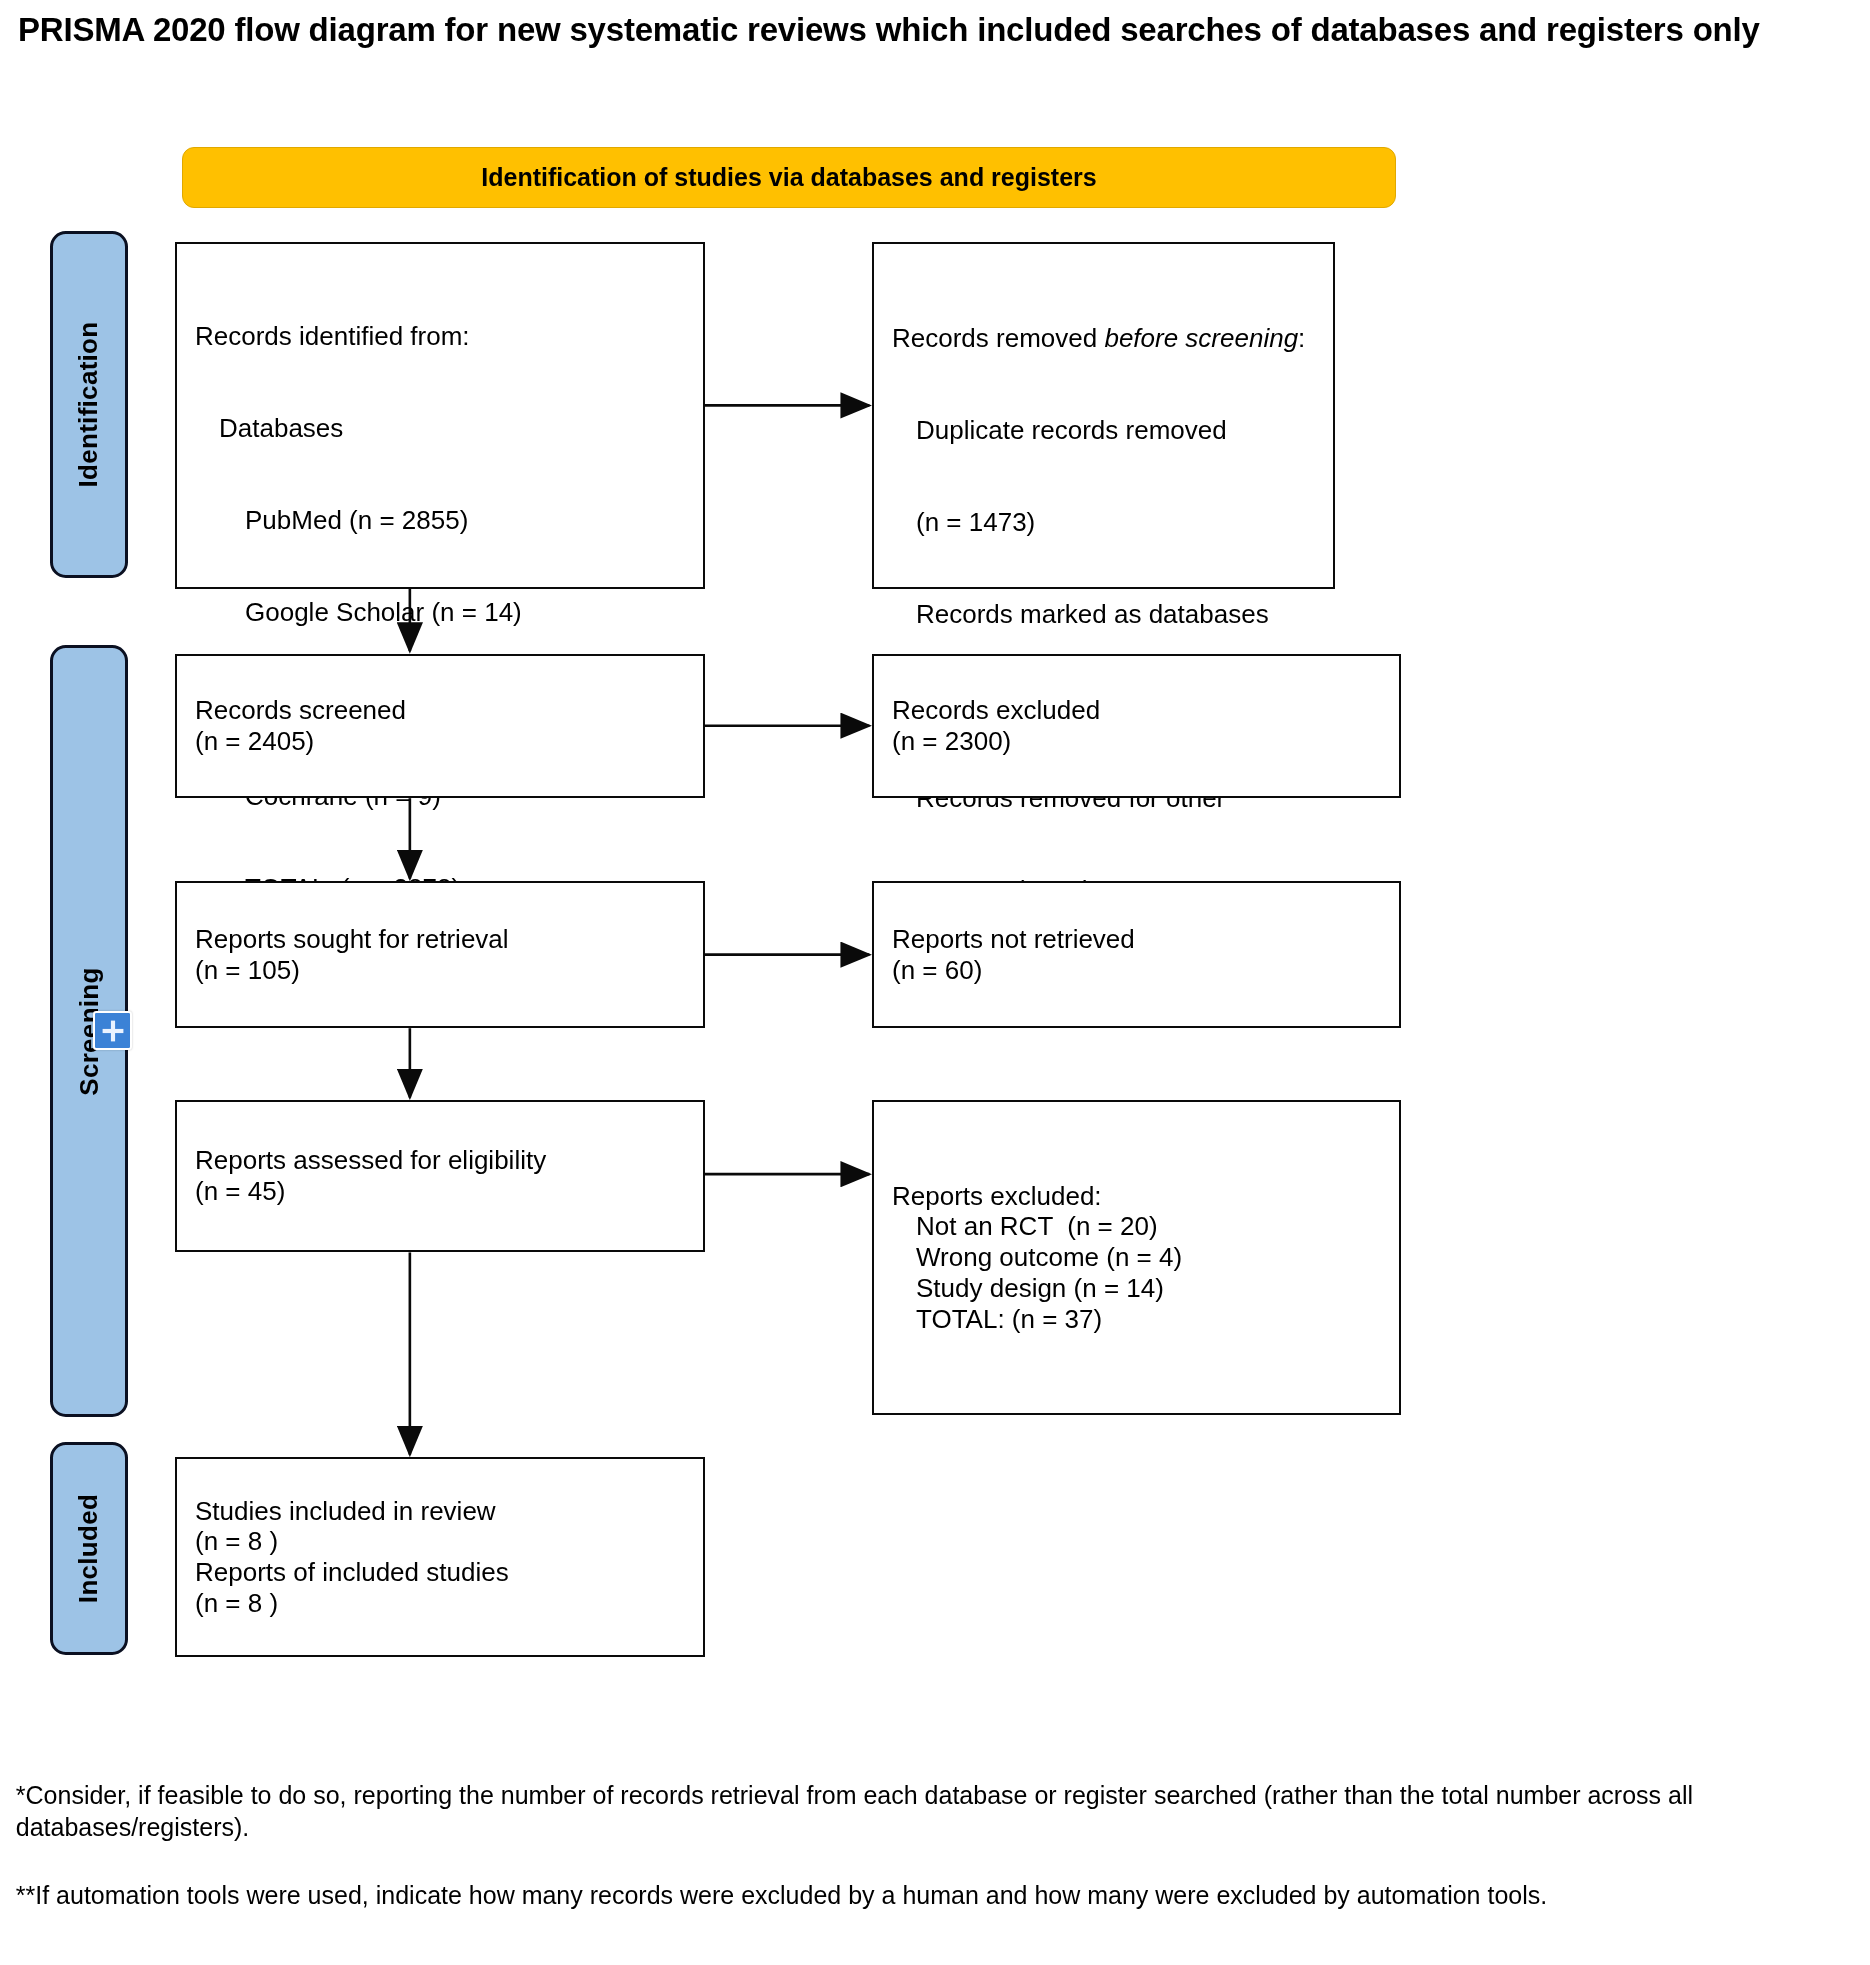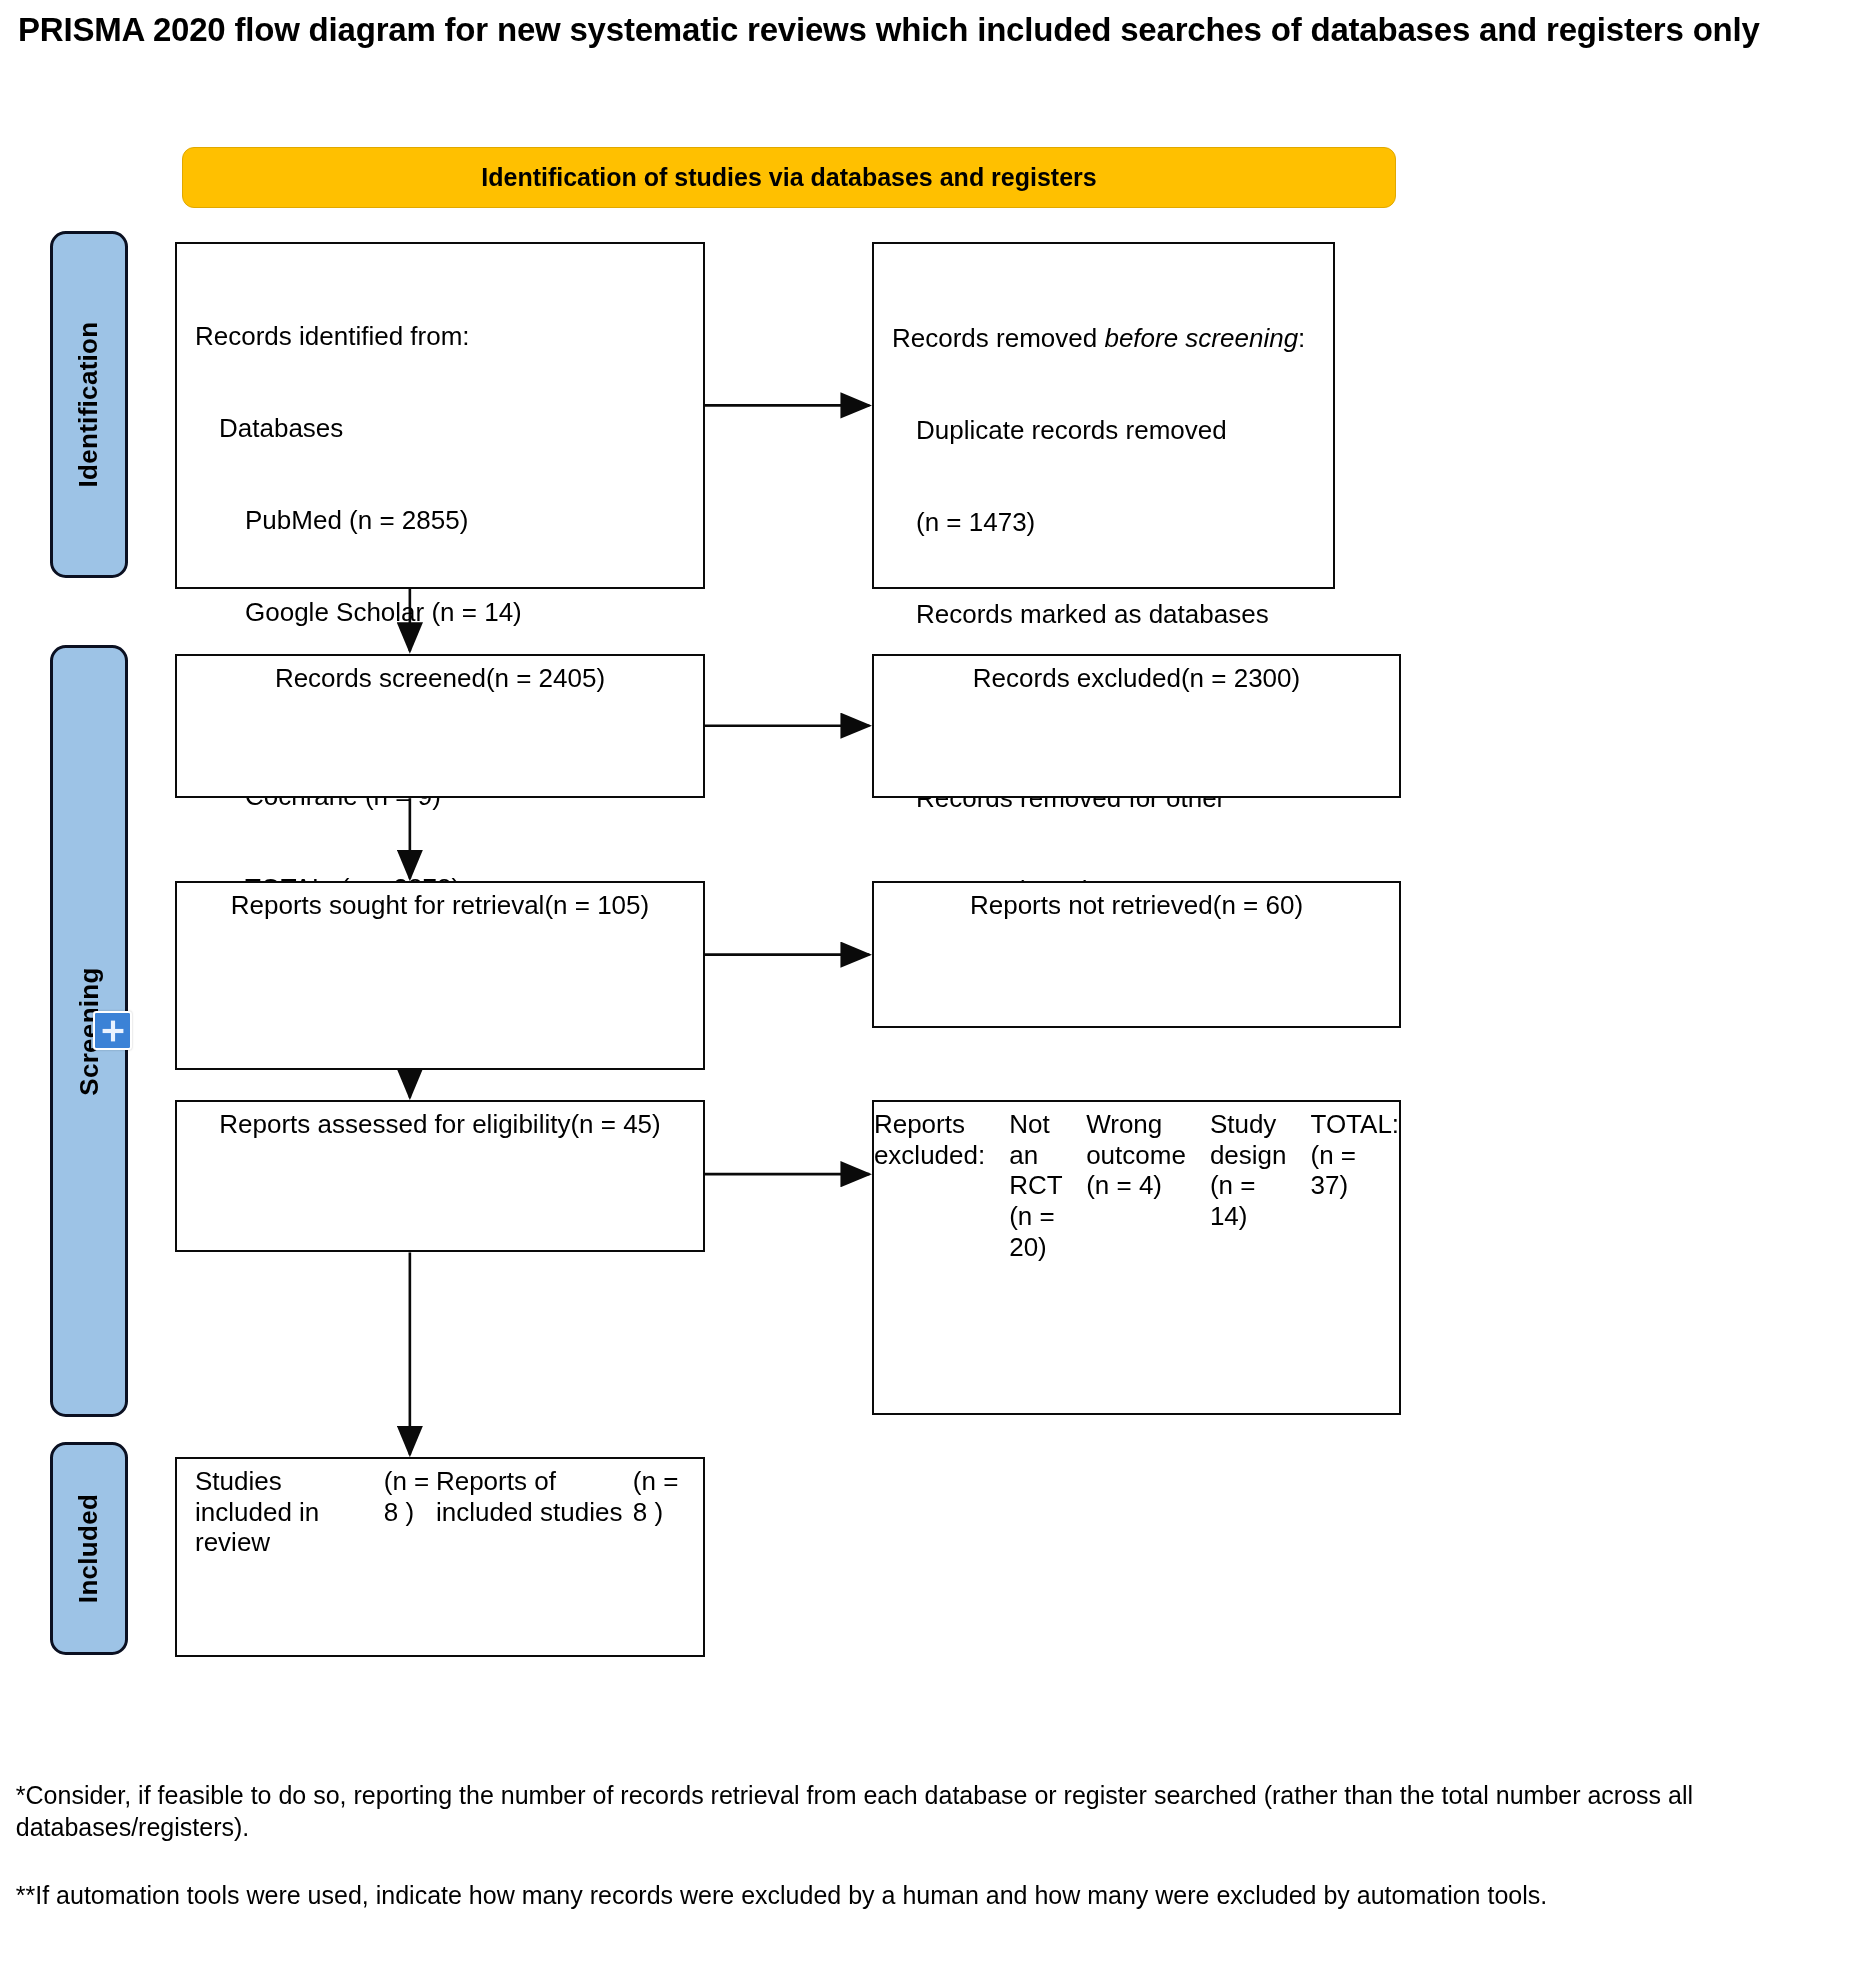--- a/index.html
+++ b/index.html
@@ -48,30 +48,30 @@
     padding:15.8px 18px 10.5px 18px;
     white-space:pre-wrap;
   }
   .fbox.right{padding-top:18px;}
   .fbox i{font-style:italic;}
 
   #box-identified     {left:175px; top:242px;  width:530px; height:347px;}
   #box-removed        {left:872px;top:242px;  width:463px; height:347px;}
   #box-screened       {left:175px; top:654px; width:530px; height:144px;}
   #box-excluded       {left:872px;top:654px; width:529px; height:144px;}
-  #box-sought         {left:175px; top:881px; width:530px; height:189px;}
+  #box-sought         {left:175px; top:881px; width:530px; height:147px;}
   #box-notretrieved   {left:872px;top:881px; width:529px; height:147px;}
   #box-assessed       {left:175px; top:1100px; width:530px; height:152px;}
   #box-reports-excl   {left:872px;top:1100px; width:529px; height:315px;}
   #box-included       {left:175px; top:1457px; width:530px; height:200px;}
   .indent1{padding-left:24px;display:block;}
   .indent2{padding-left:50px;display:block;}
 
   
-  .fbox.mid{display:flex;justify-content:center;padding-top:7px;padding-bottom:0;}
+  .fbox.mid{display:flex;flex-direction:column;justify-content:center;padding-top:0;padding-bottom:0;}
 
   
   #connectors{left:0;top:0;width:1871px;height:1965px;pointer-events:none;}
 
   
   #plus-marker{
     left:93px;top:1011px;width:39px;height:39px;
     background:#3b82d6;border:2.6px solid #ffffff;border-radius:3.2px;
     box-sizing:border-box;
     box-shadow:0 0 2.1px rgba(0,0,0,.25);

